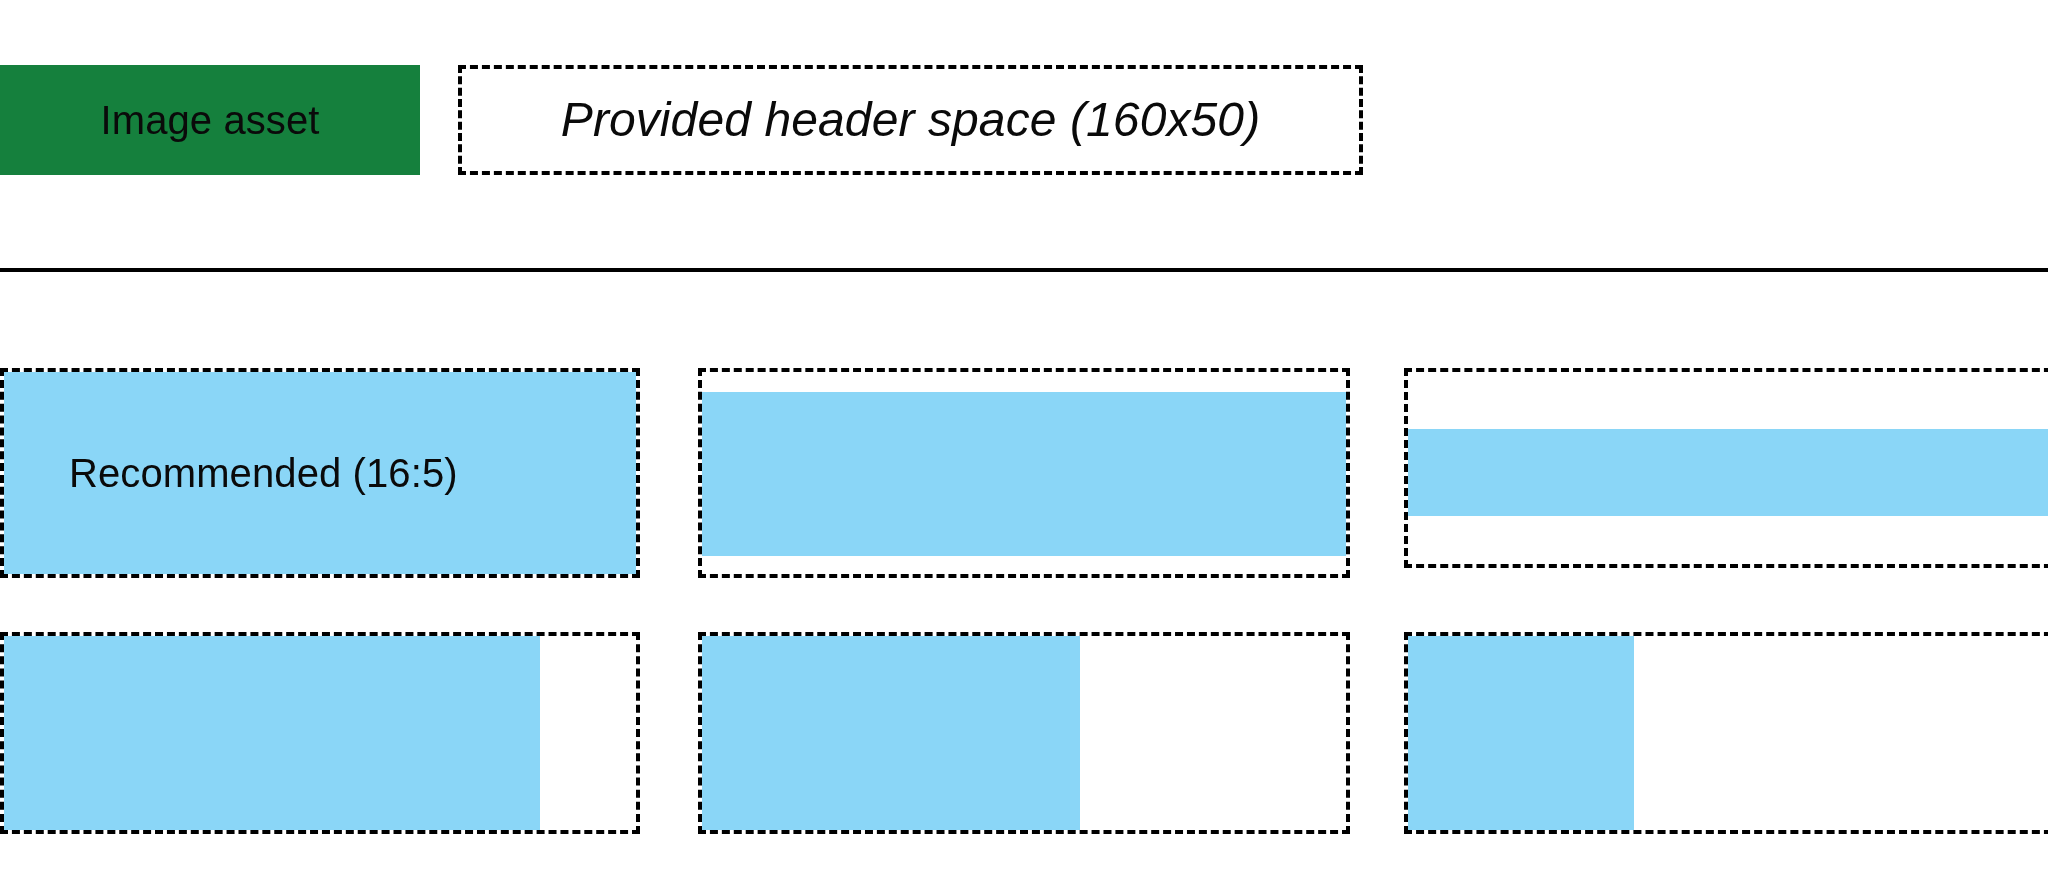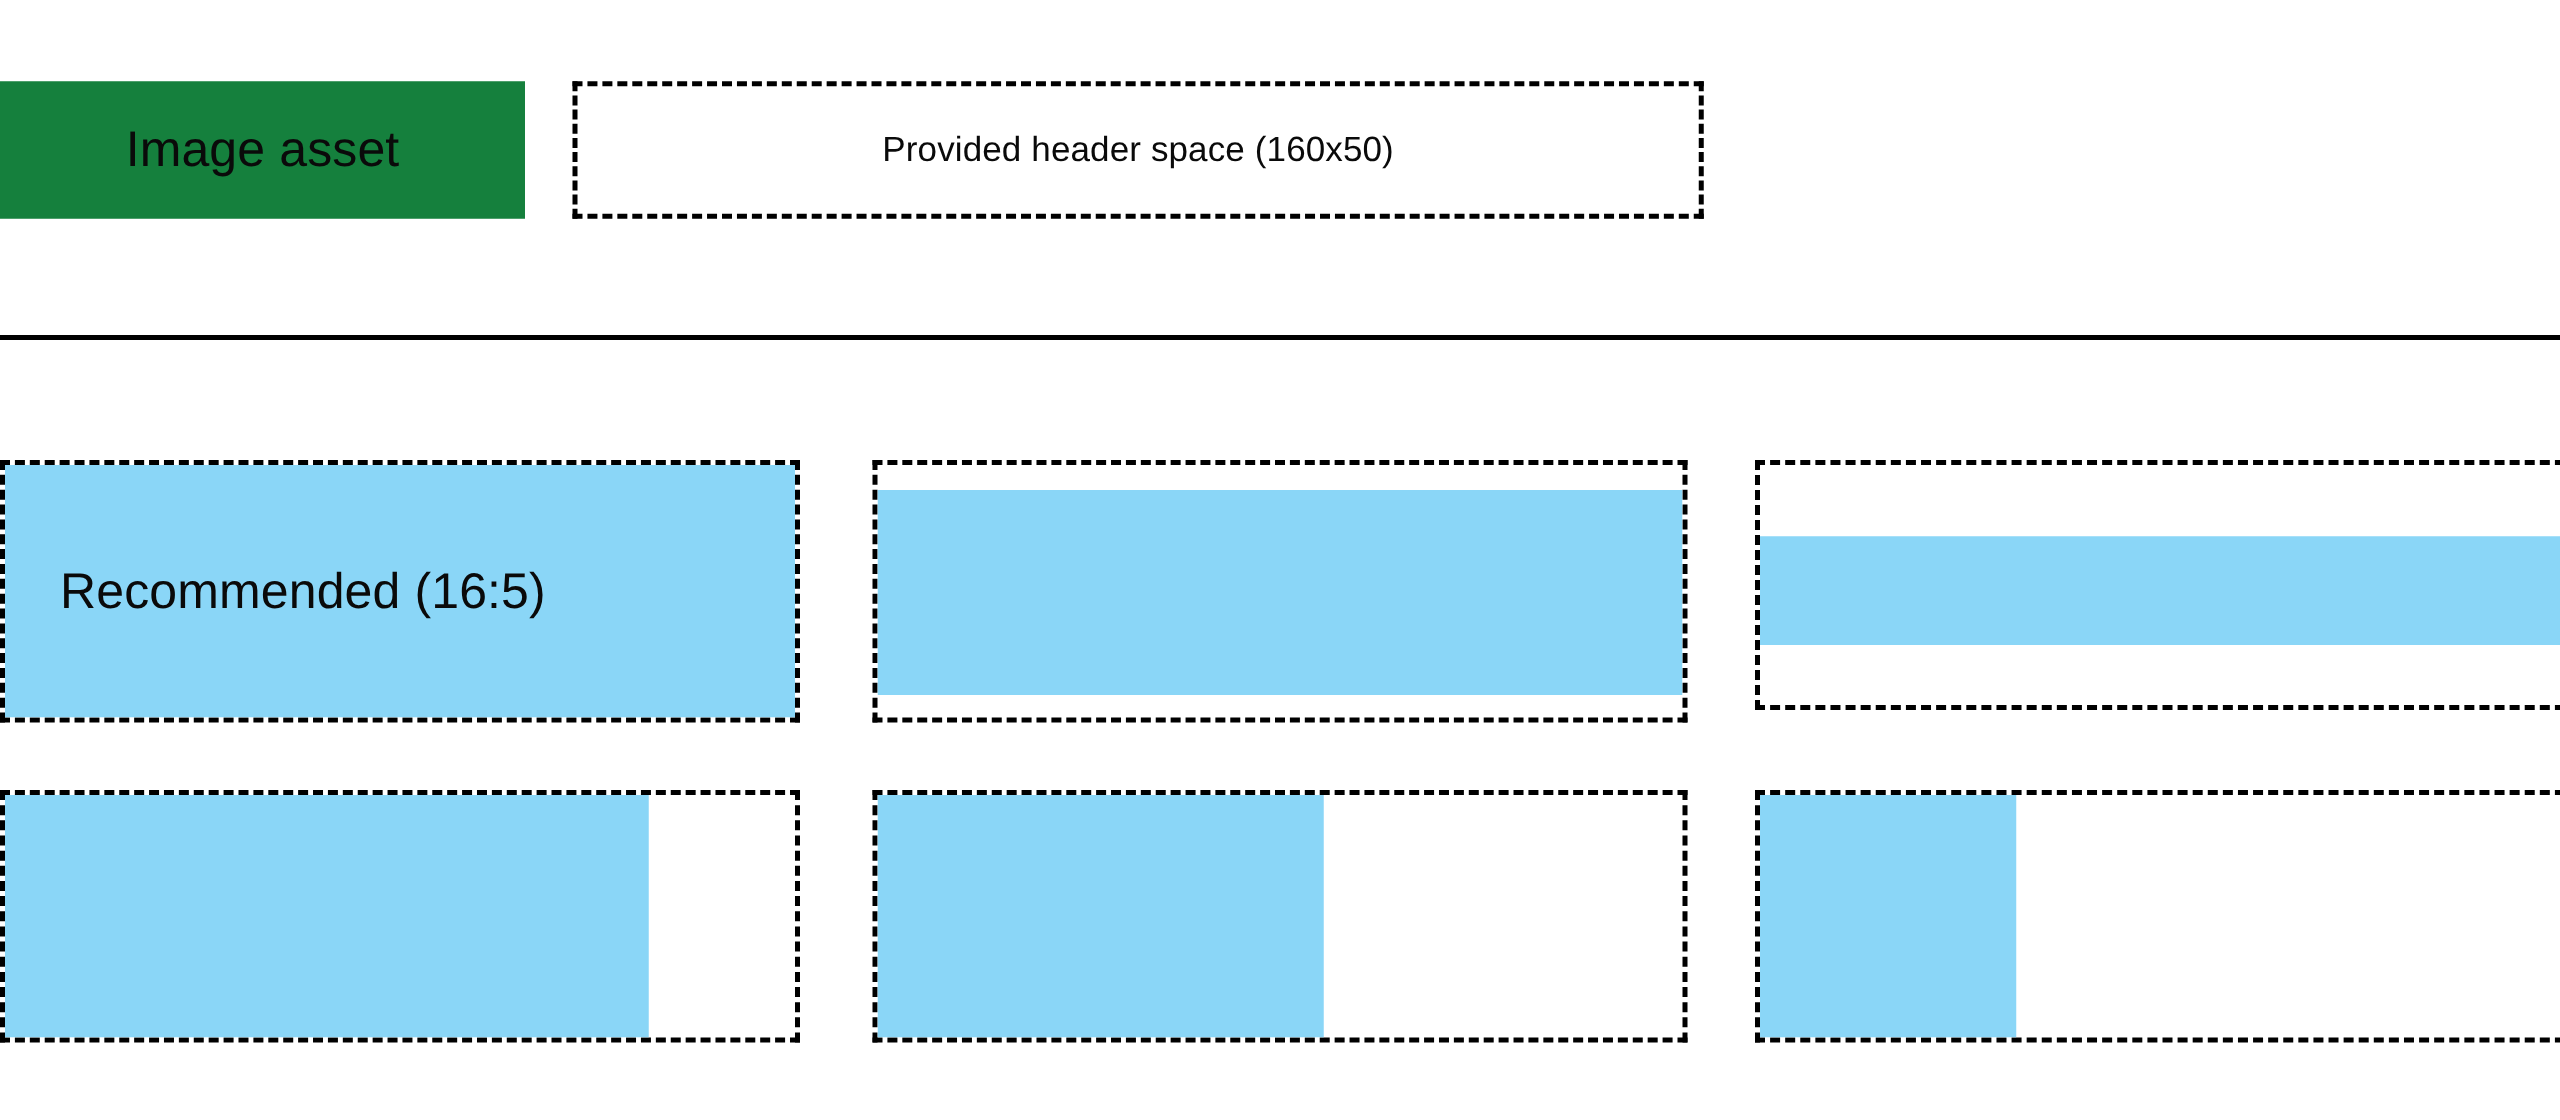--- a/index.html
+++ b/index.html
@@ -57,24 +57,25 @@
     width: 905px;
     height: 110px;
     box-sizing: border-box;
     border: 4px dashed #000000;
     display: flex;
     align-items: center;
     justify-content: center;
     background: #ffffff;
   }
   .header-space-box .label {
-    font-size: 28px;
+    font-size: 48px;
     line-height: 1;
     letter-spacing: 0.1px;
     color: #0a0a0a;
+    font-style: italic;
   }
 
   
   .divider {
     position: absolute;
     left: 0;
     top: 268px;
     width: 2048px;
     height: 4px;
     background: #000000;
@@ -103,20 +104,21 @@
   .r1c3 { left: 1404px; top: 0px;  width: 660px; height: 200px; }
 
   
   .r2c1 { left: 0px;    top: 264px; width: 640px; height: 202px; }
   .r2c2 { left: 698px;  top: 264px; width: 652px; height: 202px; }
   .r2c3 { left: 1404px; top: 264px; width: 660px; height: 202px; }
 
   .fill {
     position: absolute;
     background: #8AD6F7;
+    padding-left: 21px;
   }
 
   
   .r1c1 .fill {
     left: 0; top: 0; right: 0; bottom: 0;
     display: flex;
     align-items: center;
     justify-content: flex-start;
   }
   .r1c1 .caption {

